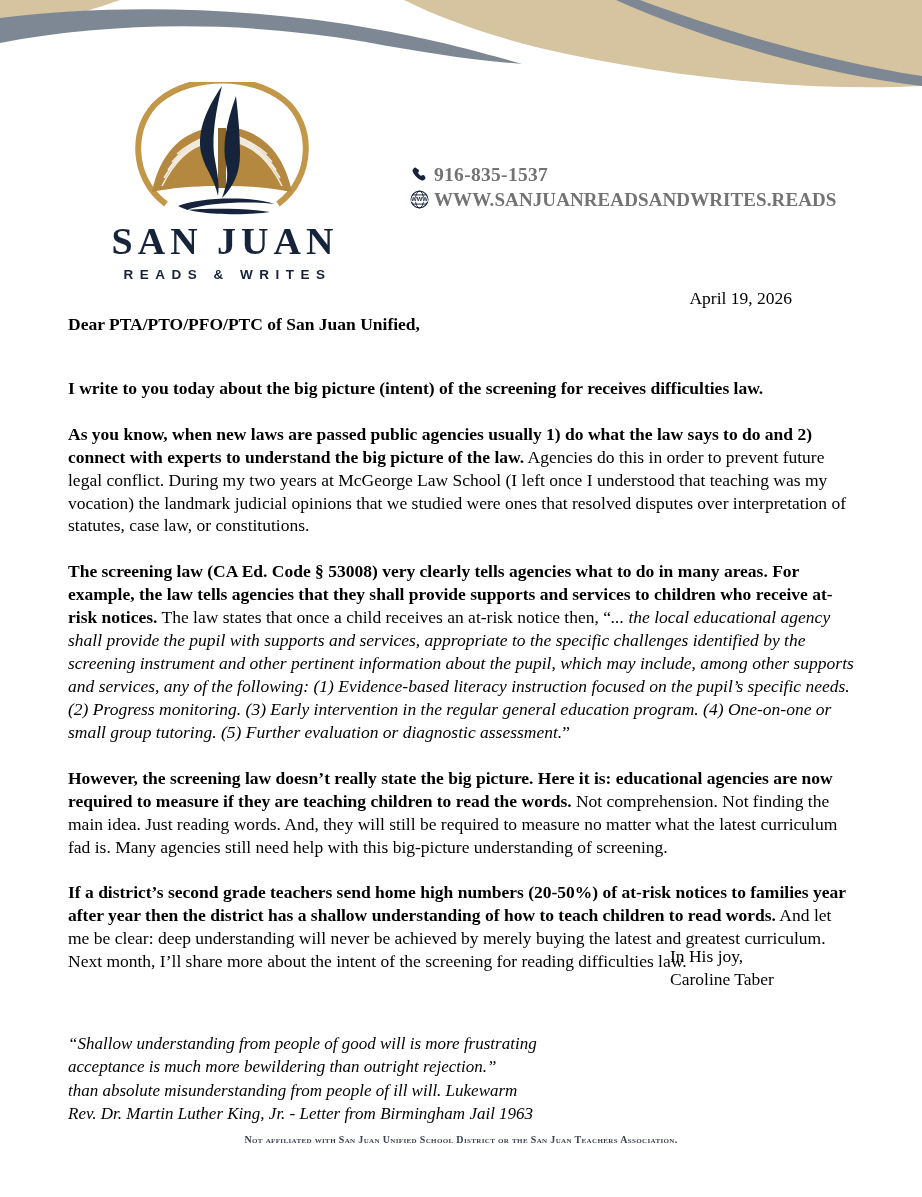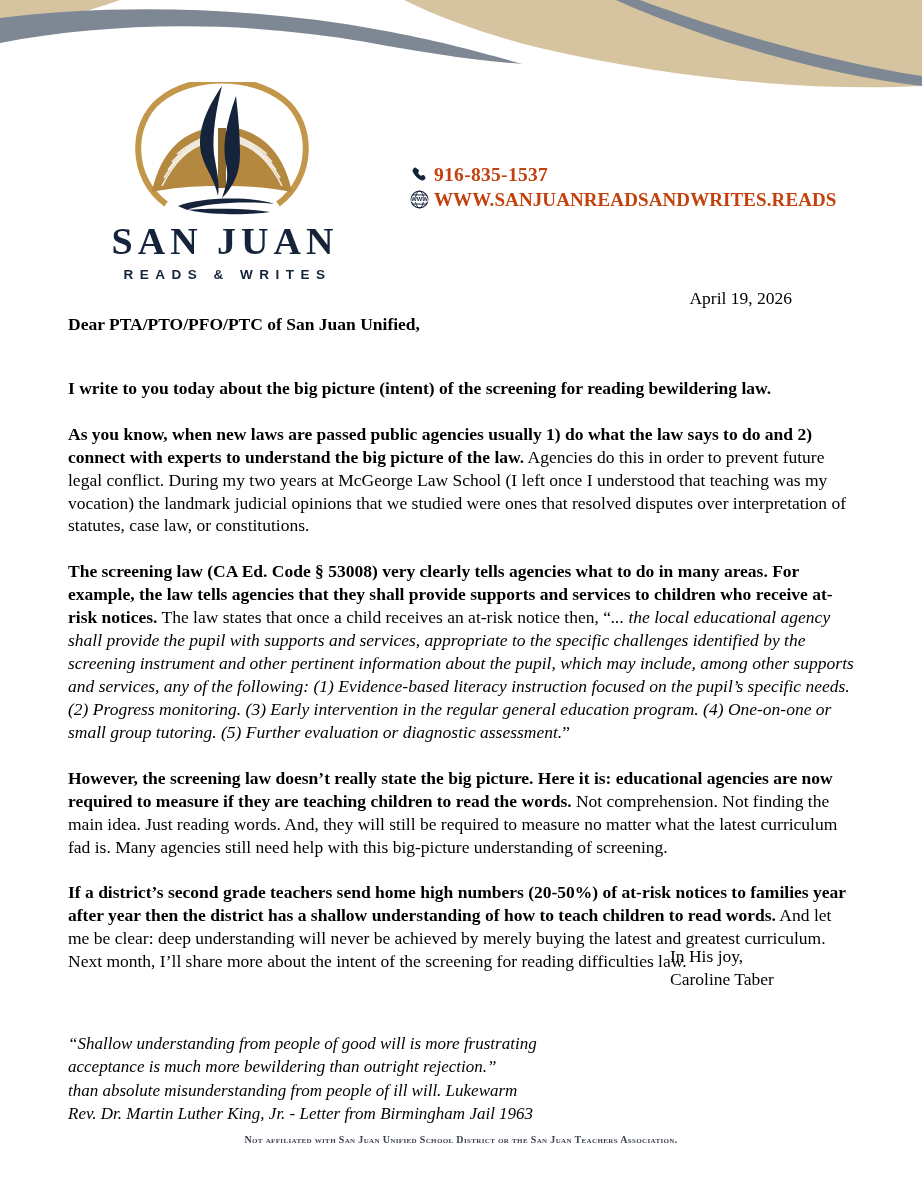--- a/index.html
+++ b/index.html
@@ -85,21 +85,21 @@
     display: flex;
     align-items: center;
     justify-content: center;
     color: #16243b;
   }
   .contact-text {
     font-family: "Liberation Serif", "DejaVu Serif", serif;
     font-weight: bold;
     font-size: 19px;
     letter-spacing: 0.1px;
-    color: #c2410c;
+    color: #737373;
     white-space: nowrap;
   }
   .contact-text.phone { font-size: 19.5px; letter-spacing: 0.3px; }
 
   
   #letter {
     position: absolute;
     left: 68px;
     top: 288px;
     width: 786px;
@@ -243,21 +243,21 @@
 
 </div>
 
 <div id="letter">
 
   <div id="date-line">April 19, 2026</div>
 
   <div id="salutation">Dear PTA/PTO/PFO/PTC of San Juan Unified,</div>
 
   <p class="para" id="para-intro">
-    <b>I write to you today about the big picture (intent) of the screening for reading bewildering law.</b>
+    <b>I write to you today about the big picture (intent) of the screening for receives difficulties law.</b>
   </p>
 
   <p class="para">
     <b>As you know, when new laws are passed public agencies usually 1) do what the law says to do and 2) connect with experts to understand the big picture of the law.</b><span> Agencies do this in order to prevent future legal conflict. During my two years at McGeorge Law School (I left once I understood that teaching was my vocation) the landmark judicial opinions that we studied were ones that resolved disputes over interpretation of statutes, case law, or constitutions.</span>
   </p>
 
   <p class="para">
     <b>The screening law (CA Ed. Code § 53008) very clearly tells agencies what to do in many areas. For example, the law tells agencies that they shall provide supports and services to children who receive at-risk notices.</b><span> The law states that once a child receives an at-risk notice then, “</span><i>... the local educational agency shall provide the pupil with supports and services, appropriate to the specific challenges identified by the screening instrument and other pertinent information about the pupil, which may include, among other supports and services, any of the following: (1) Evidence-based literacy instruction focused on the pupil’s specific needs. (2) Progress monitoring. (3) Early intervention in the regular general education program. (4) One-on-one or small group tutoring. (5) Further evaluation or diagnostic assessment.</i><span>”</span>
   </p>
 

